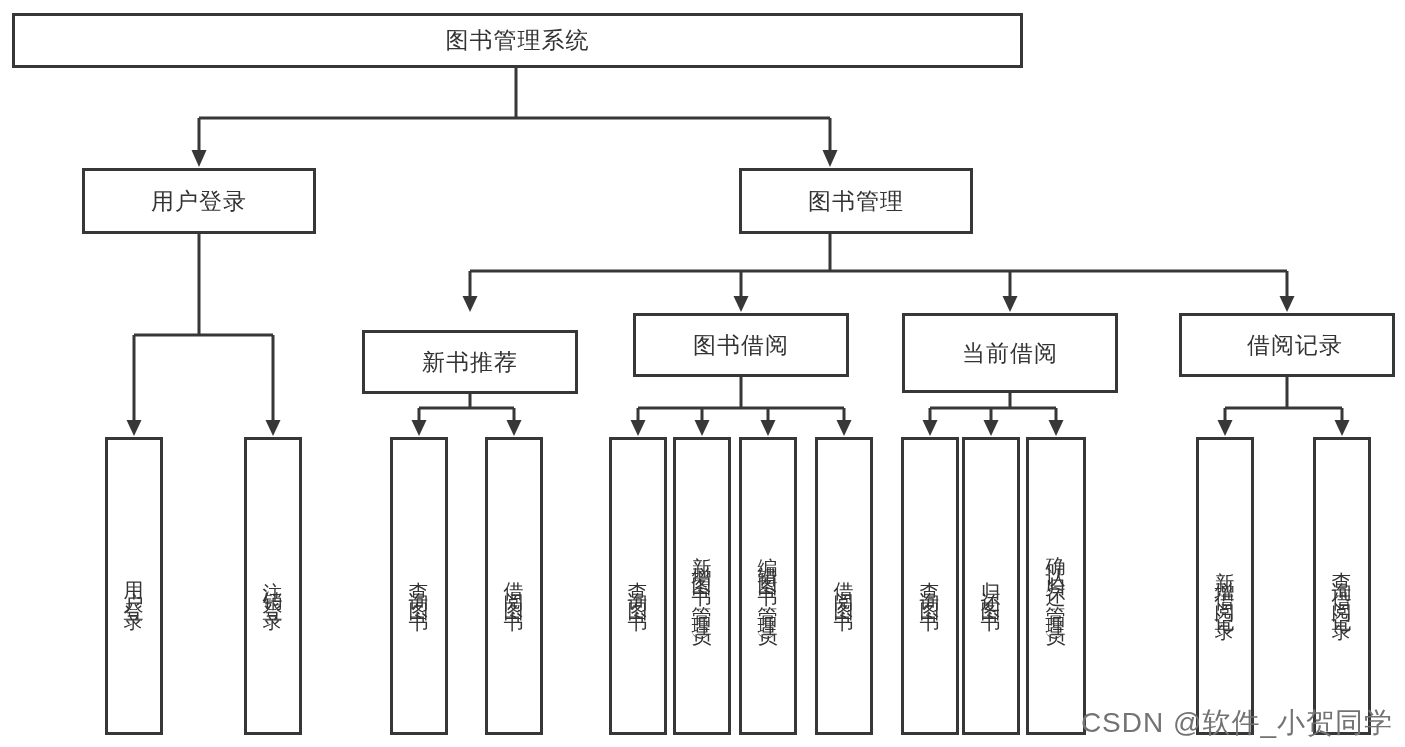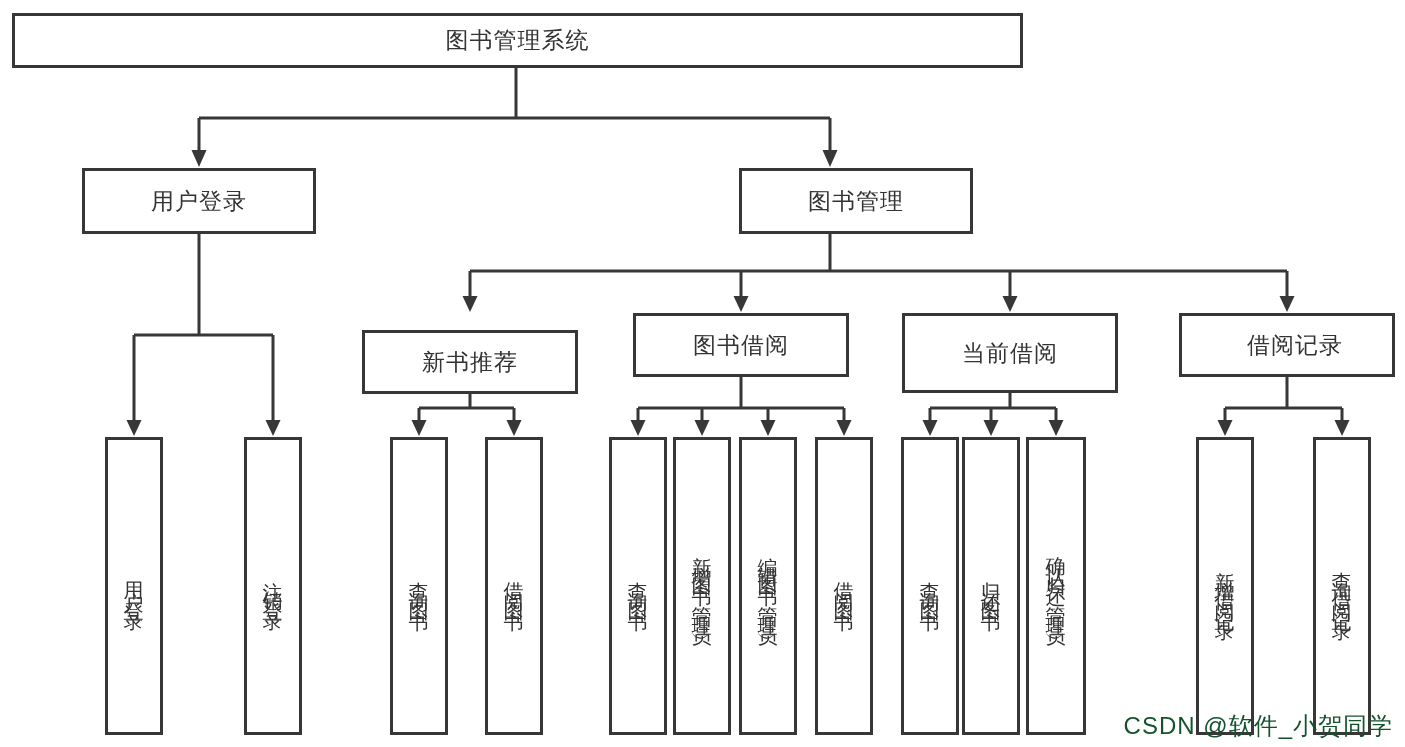--- a/index.html
+++ b/index.html
@@ -42,22 +42,22 @@
     text-orientation: mixed;
     font-size: 20px;
     letter-spacing: 10px;
     line-height: 1;
     white-space: nowrap;
   }
   .watermark {
     position: absolute;
     right: 12px;
     bottom: 5px;
-    font-size: 24px;
-    color: #14532d;
+    font-size: 28px;
+    color: #737373;
     letter-spacing: 1px;
     z-index: 20;
     white-space: nowrap;
   }
 </style>
 </head>
 <body>
 
 <div class="canvas">
 

